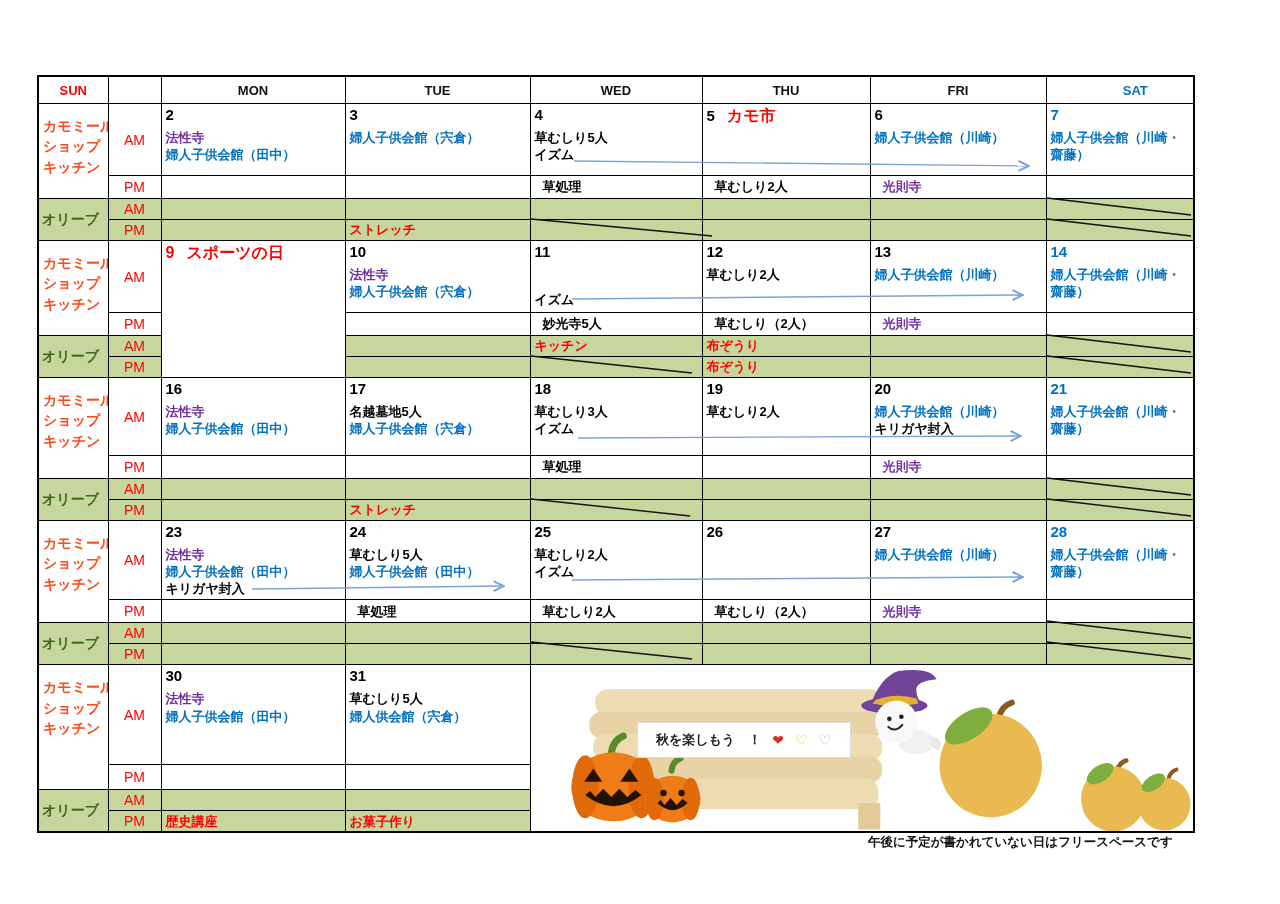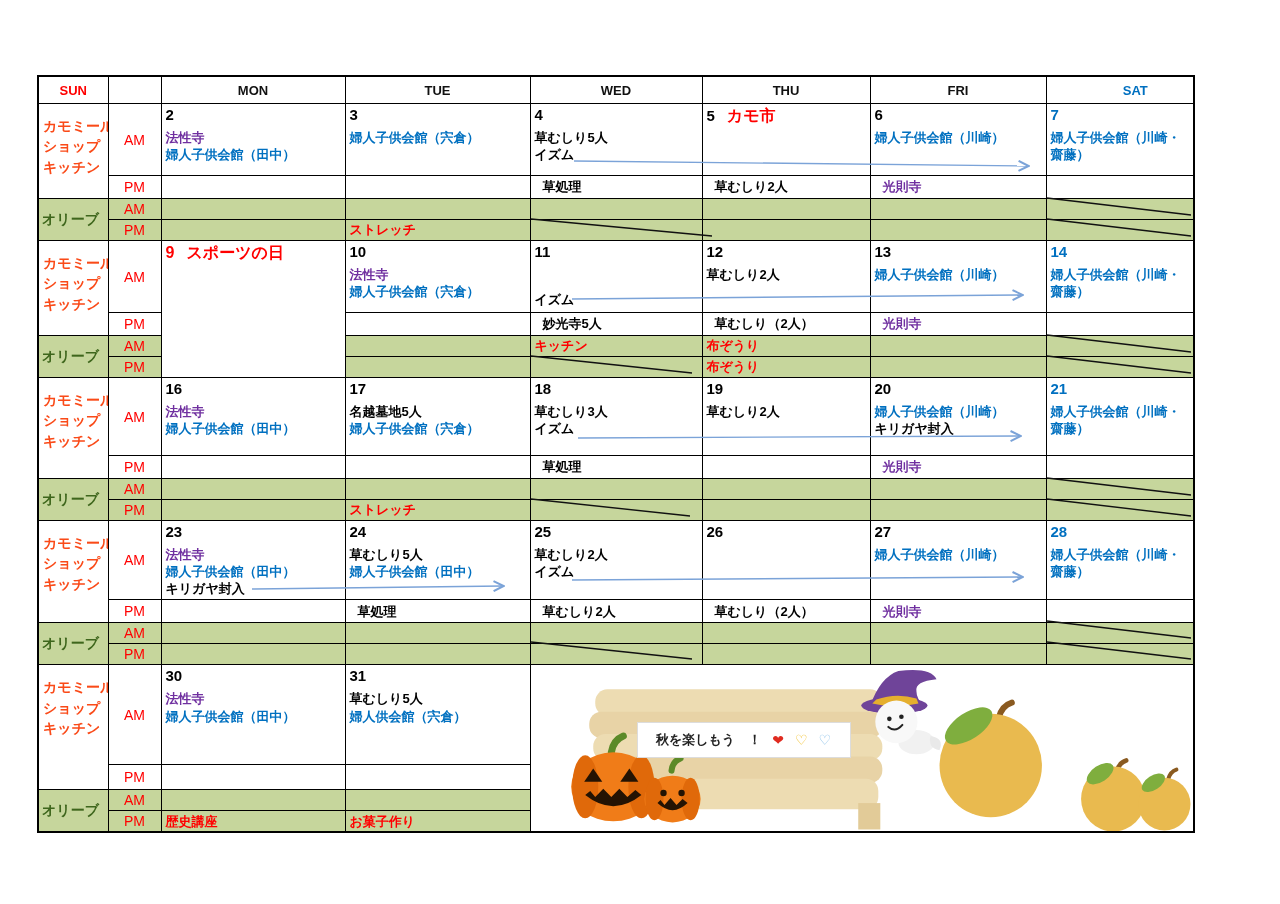--- a/index.html
+++ b/index.html
@@ -481,13 +481,14 @@
     <path d="M1047,335 L1191,352" stroke="#111" stroke-width="1.4"></path>
     <path d="M1047,356 L1191,373" stroke="#111" stroke-width="1.4"></path>
     <path d="M531,499 L690,516" stroke="#111" stroke-width="1.4"></path>
     <path d="M1047,478 L1191,495" stroke="#111" stroke-width="1.4"></path>
     <path d="M1047,499 L1191,516" stroke="#111" stroke-width="1.4"></path>
     <path d="M531,642 L692,659" stroke="#111" stroke-width="1.4"></path>
     <path d="M1047,621 L1191,638" stroke="#111" stroke-width="1.4"></path>
     <path d="M1047,642 L1191,659" stroke="#111" stroke-width="1.4"></path>
   </svg>
 
+  <div class="footnote">午後に予定が書かれていない日はフリースペースです</div>
 </div>
 
 </body></html>

